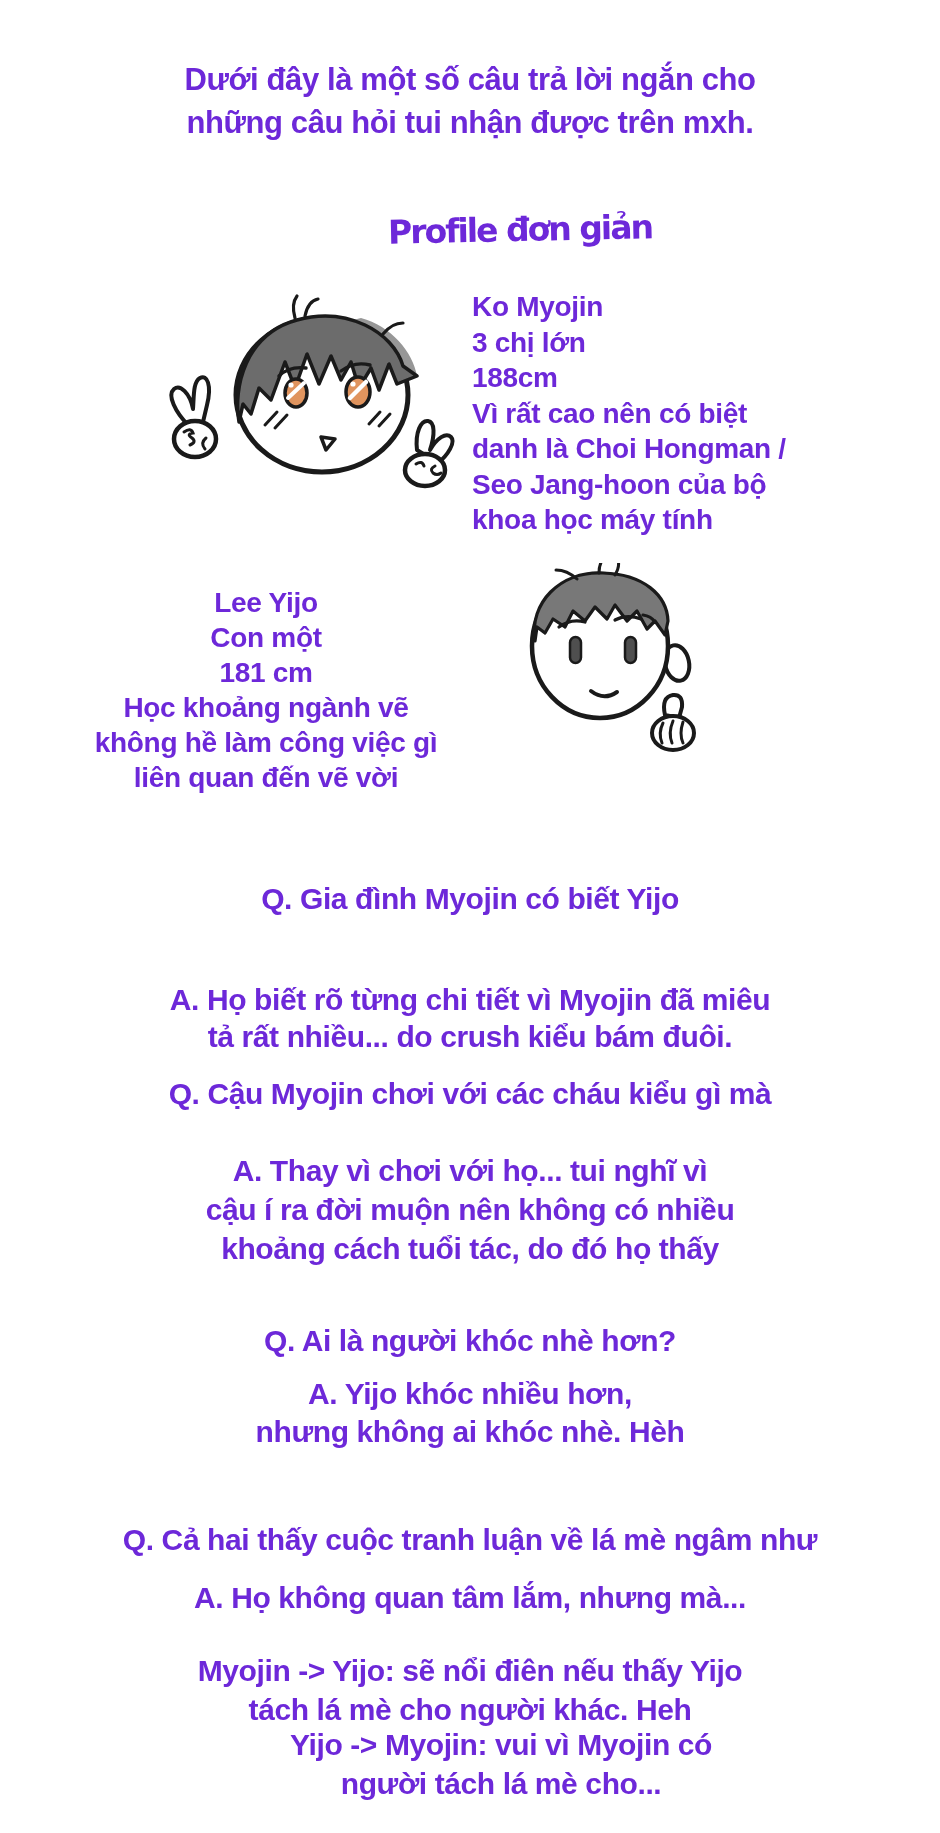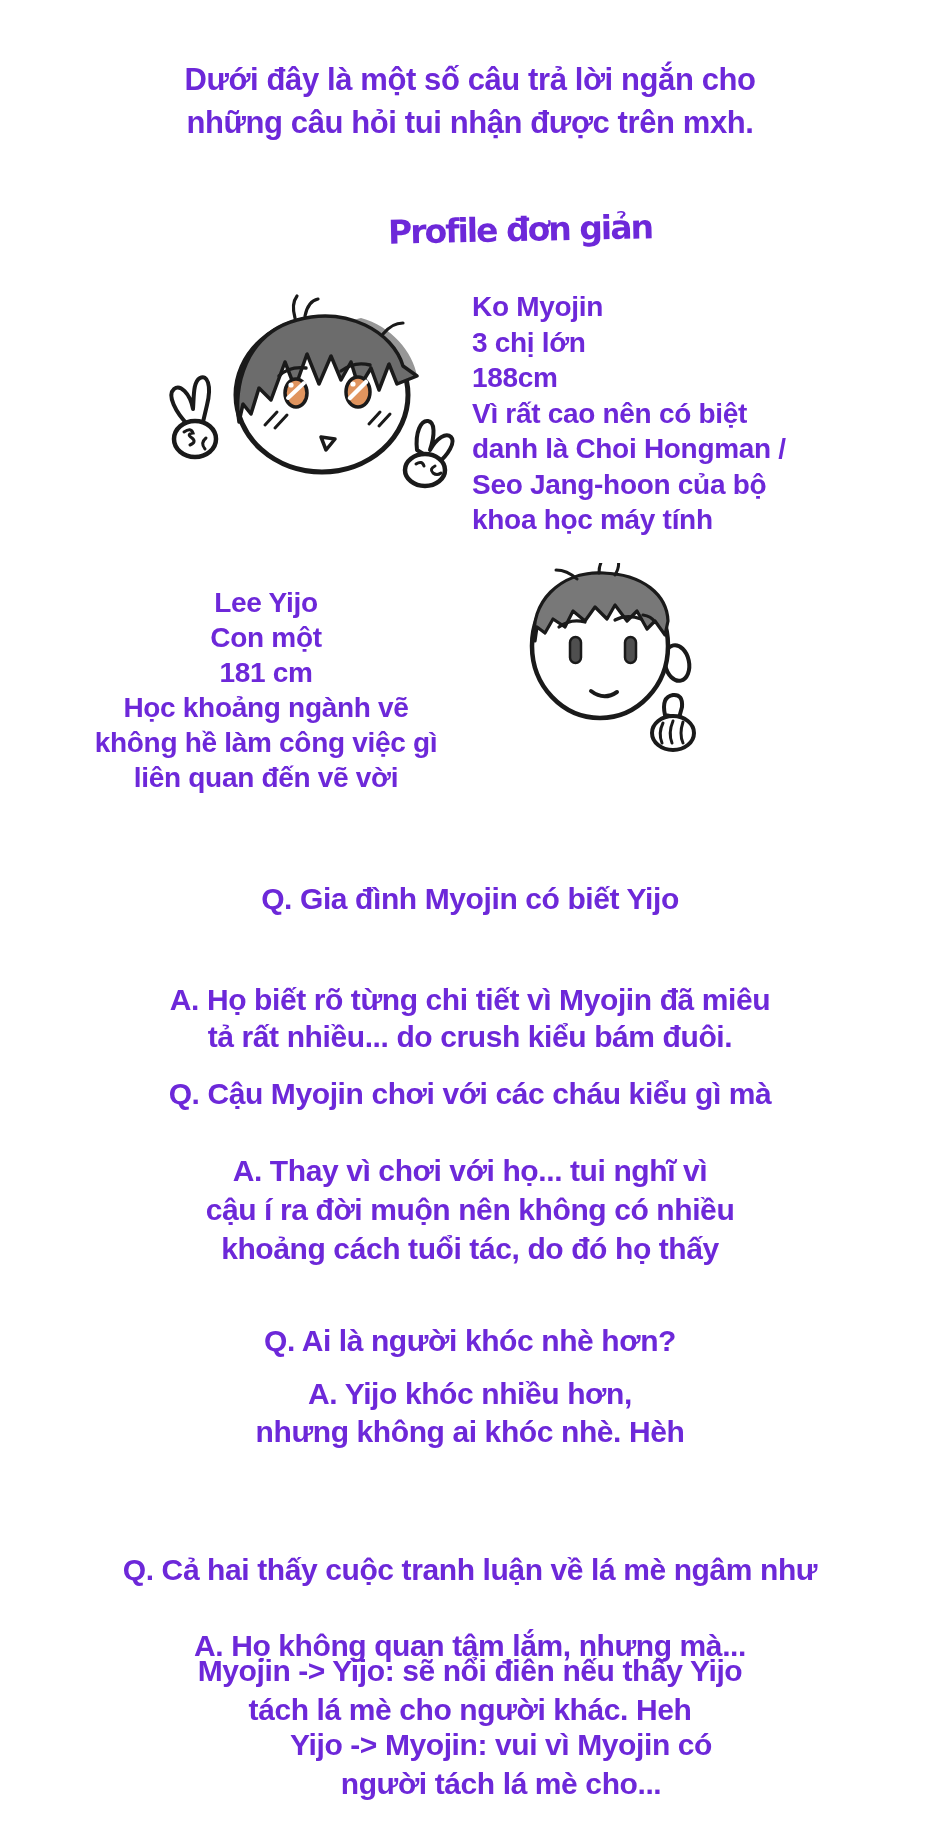--- a/index.html
+++ b/index.html
@@ -12,21 +12,21 @@
   .myojin-fig{position:absolute;left:145px;top:292px;width:320px;height:212px;}
   .myojin-text{position:absolute;left:472px;top:289px;font-size:28px;line-height:35.5px;
         letter-spacing:-0.3px;text-align:left;}
   .yijo-text{position:absolute;left:60px;top:585px;width:412px;font-size:28px;line-height:35px;
         letter-spacing:-0.3px;text-align:center;}
   .yijo-fig{position:absolute;left:515px;top:563px;width:190px;height:195px;}
   .qa{font-size:30px;letter-spacing:-0.4px;}
   .qa1-q{top:882px;} .qa1-a{top:981px;line-height:37px;}
   .qa2-q{top:1077px;} .qa2-a{top:1139px;line-height:39px;margin-top:12px;}
   .qa3-q{top:1324px;} .qa3-a{top:1375px;line-height:38px;}
-  .qa4-q{top:1523px;font-size:30px;margin-top:30px;} .qa4-a{top:1579px;line-height:38px;margin-top:48px;}
+  .qa4-q{top:1523px;font-size:30px;} .qa4-a{top:1579px;line-height:38px;}
   .qa4-n1{top:1631px;line-height:39px;margin-top:20px;} .qa4-n2{top:1725px;line-height:39px;margin-left:31px;}
   svg *{vector-effect:non-scaling-stroke;}
 </style>
 </head>
 <body>
 
 <div class="page">
 
   <div class="abs header">
     <div>Dưới đây là một số câu trả lời ngắn cho</div>

